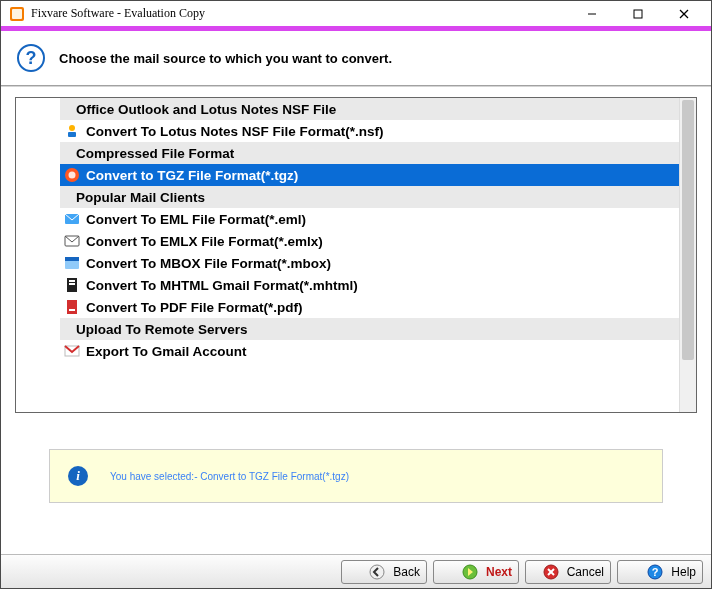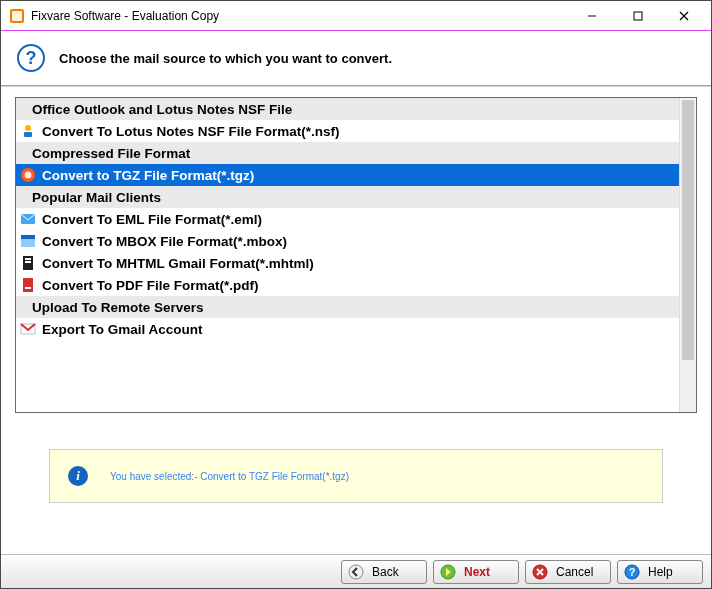--- a/index.html
+++ b/index.html
@@ -1,41 +1,41 @@
 <!DOCTYPE html>
 <html><head>
 <meta charset="utf-8">
 <style>
   * { box-sizing: border-box; margin: 0; padding: 0; }
   body { font-family: "Segoe UI", Tahoma, sans-serif; background: #a0a0a0; width: 712px; height: 589px; overflow: hidden; }
   .window { width: 712px; height: 589px; background: #fff; border: 1px solid #4a4a4a; display: flex; flex-direction: column; }
-  .titlebar { height: 30px; background: #fff; display: flex; align-items: center; padding: 0 4px 0 8px; border-bottom: 1px solid #d946ef; }
+  .titlebar { height: 30px; background: #fff; display: flex; align-items: center; padding: 0 4px 0 8px; border-bottom: 5px solid #d946ef; font-family: Liberation Serif, serif; }
   .title-icon { width: 16px; height: 16px; margin-right: 6px; }
   .title-text { font-size: 12px; color: #000; flex: 0 0 auto; }
   .title-spacer { flex: 1; }
   .win-btn { width: 46px; height: 28px; display: flex; align-items: center; justify-content: center; cursor: pointer; }
   .header { height: 54px; display: flex; align-items: center; padding: 0 16px; }
   .header-icon { width: 28px; height: 28px; border-radius: 50%; border: 2px solid #1565c0; color: #1565c0; font-weight: 700; display: flex; align-items: center; justify-content: center; margin-right: 14px; font-size: 18px; }
   .header-text { font-size: 13px; color: #000; font-weight: bold; }
   .separator { height: 2px; background: linear-gradient(to bottom, #888, #eee); }
-  .listpanel { margin: 10px 14px 0 14px; border: 1px solid #666; position: relative; display: flex; height: 316px; }
+  .listpanel { margin: 10px 14px 0 14px; border: 1px solid #666; position: relative; display: flex; height: 316px; padding-left: 44px; }
   .list { flex: 1; overflow: hidden; background: #fff; }
   .row { height: 22px; display: flex; align-items: center; font-size: 13.5px; font-weight: 700; color: #000; padding-left: 4px; white-space: nowrap; cursor: pointer; }
   .row.group { background: #e9e9e9; padding-left: 16px; cursor: default; }
   .row.item { background: #fff; }
   .row.item.sel { background: #0a6cd6; color: #ffffff; }
   .row .ricon { width: 16px; height: 16px; margin-right: 6px; flex: 0 0 16px; }
   .vscroll { width: 17px; background: #f0f0f0; border-left: 1px solid #ddd; position: relative; }
   .vscroll .thumb { position: absolute; left: 2px; right: 2px; top: 2px; height: 260px; background: #c8c8c8; border-radius: 2px; }
   .infobox { margin: 36px 48px 0 48px; height: 54px; background: #feffdb; border: 1px solid #ccc; display: flex; align-items: center; padding: 0 12px; }
   .info-i { width: 20px; height: 20px; border-radius: 50%; background: #1565c0; color: #fff; font-weight: 700; font-family: "Georgia", serif; font-style: italic; display: flex; align-items: center; justify-content: center; font-size: 13px; margin-right: 22px; margin-left: 6px; }
   .info-text { font-size: 10px; color: #3b82f6; }
   .footer-spacer { flex: 1; }
   .footer { height: 34px; background: linear-gradient(to bottom, #fdfdfd, #e5e5e5); border-top: 1px solid #bbb; display: flex; align-items: center; justify-content: flex-end; padding: 0 8px; gap: 6px; }
-  .btn { height: 24px; width: 86px; background: linear-gradient(to bottom, #fdfdfd, #e3e3e3); border: 1px solid #888; border-radius: 3px; display: flex; align-items: center; font-size: 12px; cursor: pointer; padding: 0 6px; }
+  .btn { height: 24px; width: 86px; background: linear-gradient(to bottom, #fdfdfd, #e3e3e3); border: 1px solid #888; border-radius: 3px; display: flex; align-items: center; font-size: 12px; cursor: pointer; padding: 0 6px; justify-content: flex-end; }
   .btn .bicon { width: 16px; height: 16px; margin-right: 8px; }
   .btn.next .btxt { color: #c01818; font-weight: 700; }
   svg { display: block; }
 </style>
 </head>
 <body>
 
 <div class="window">
 
   <div class="titlebar">
@@ -105,20 +105,29 @@
             <svg viewBox="0 0 16 16">
               <rect x="1" y="3" width="14" height="10" rx="1" fill="#42a5f5"></rect>
               <path d="M1 3 L8 9 L15 3" fill="none" stroke="#fff" stroke-width="1"></path>
             </svg>
           </span>
           <span>Convert To EML File Format(*.eml)</span>
         </div>
         <div class="row item">
           <span class="ricon">
             <svg viewBox="0 0 16 16">
+              <rect x="1" y="3" width="14" height="10" rx="1" fill="#fff" stroke="#555"></rect>
+              <path d="M1 3 L8 9 L15 3" fill="none" stroke="#555" stroke-width="1"></path>
+            </svg>
+          </span>
+          <span>Convert To EMLX File Format(*.emlx)</span>
+        </div>
+        <div class="row item">
+          <span class="ricon">
+            <svg viewBox="0 0 16 16">
               <rect x="1" y="2" width="14" height="12" rx="1" fill="#90caf9"></rect>
               <rect x="1" y="2" width="14" height="4" fill="#1565c0"></rect>
             </svg>
           </span>
           <span>Convert To MBOX File Format(*.mbox)</span>
         </div>
         <div class="row item">
           <span class="ricon">
             <svg viewBox="0 0 16 16">
               <rect x="3" y="1" width="10" height="14" fill="#212121"></rect>

